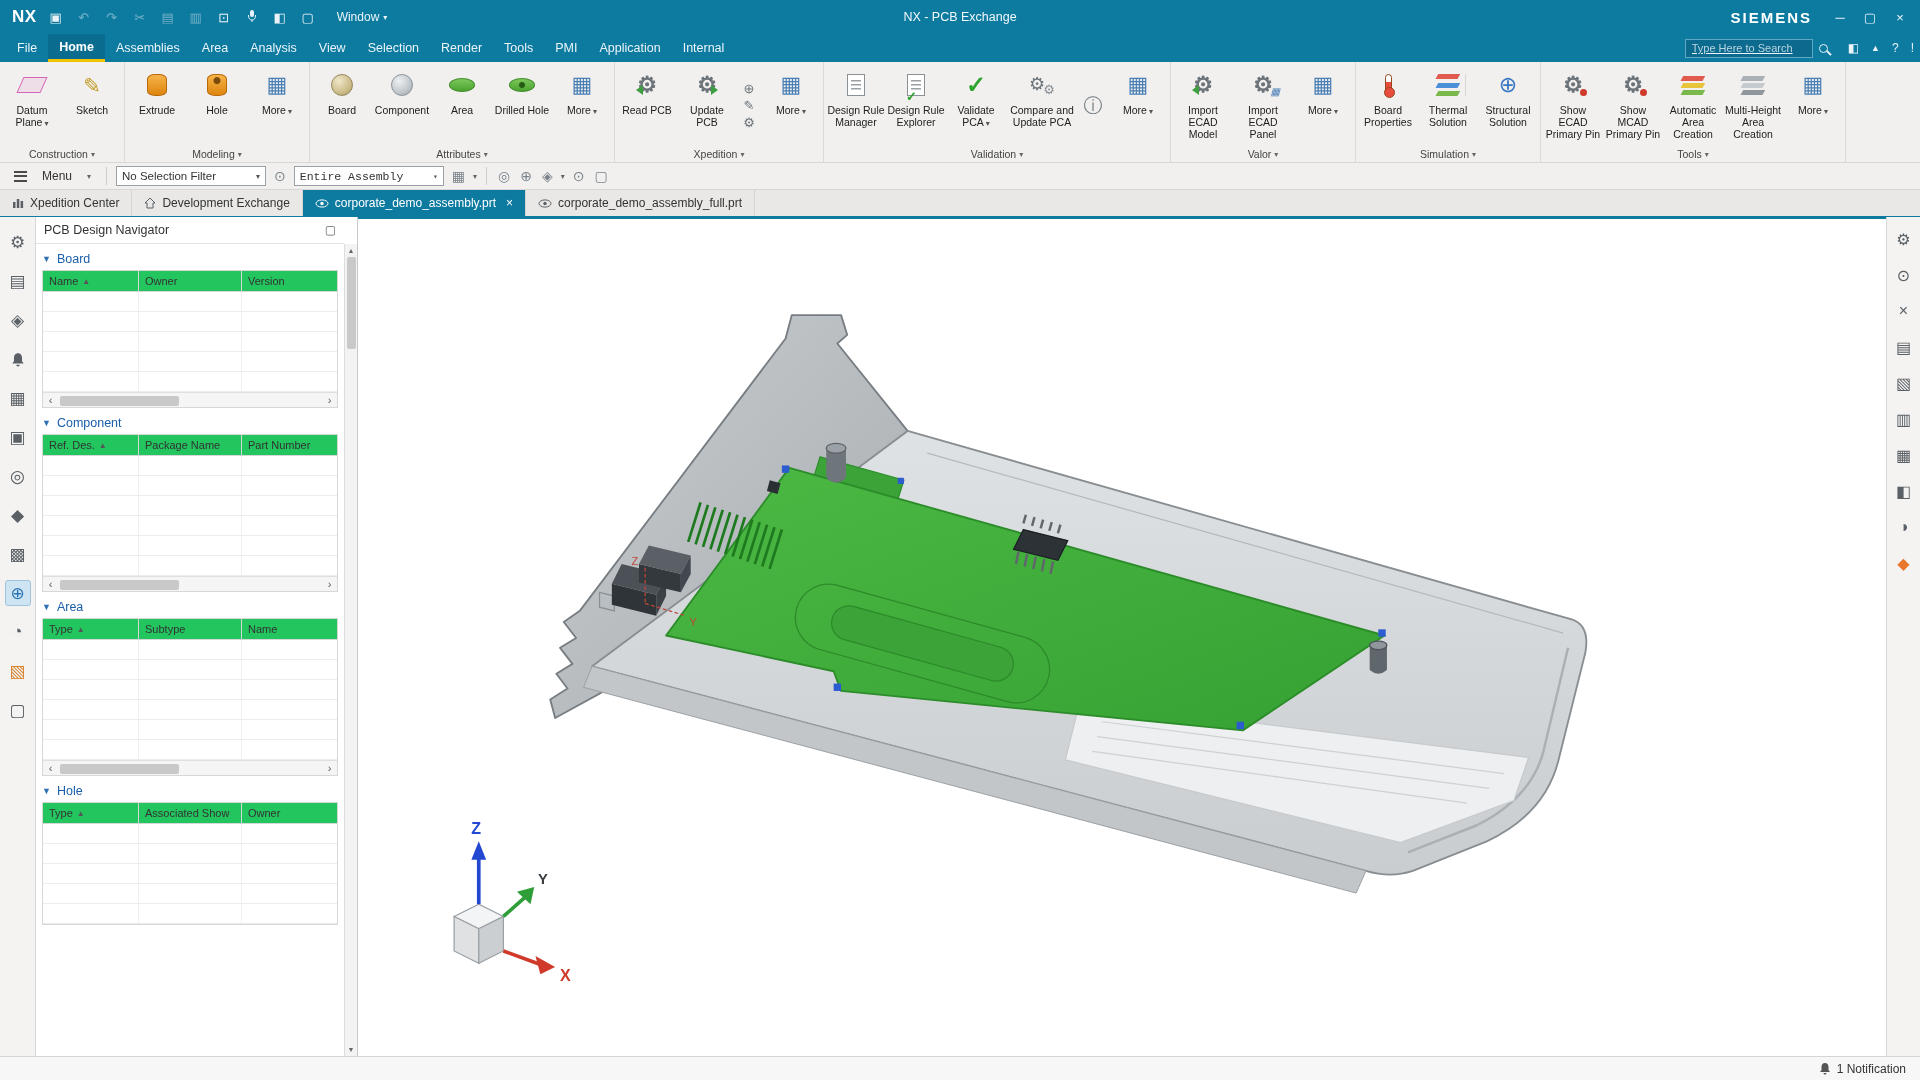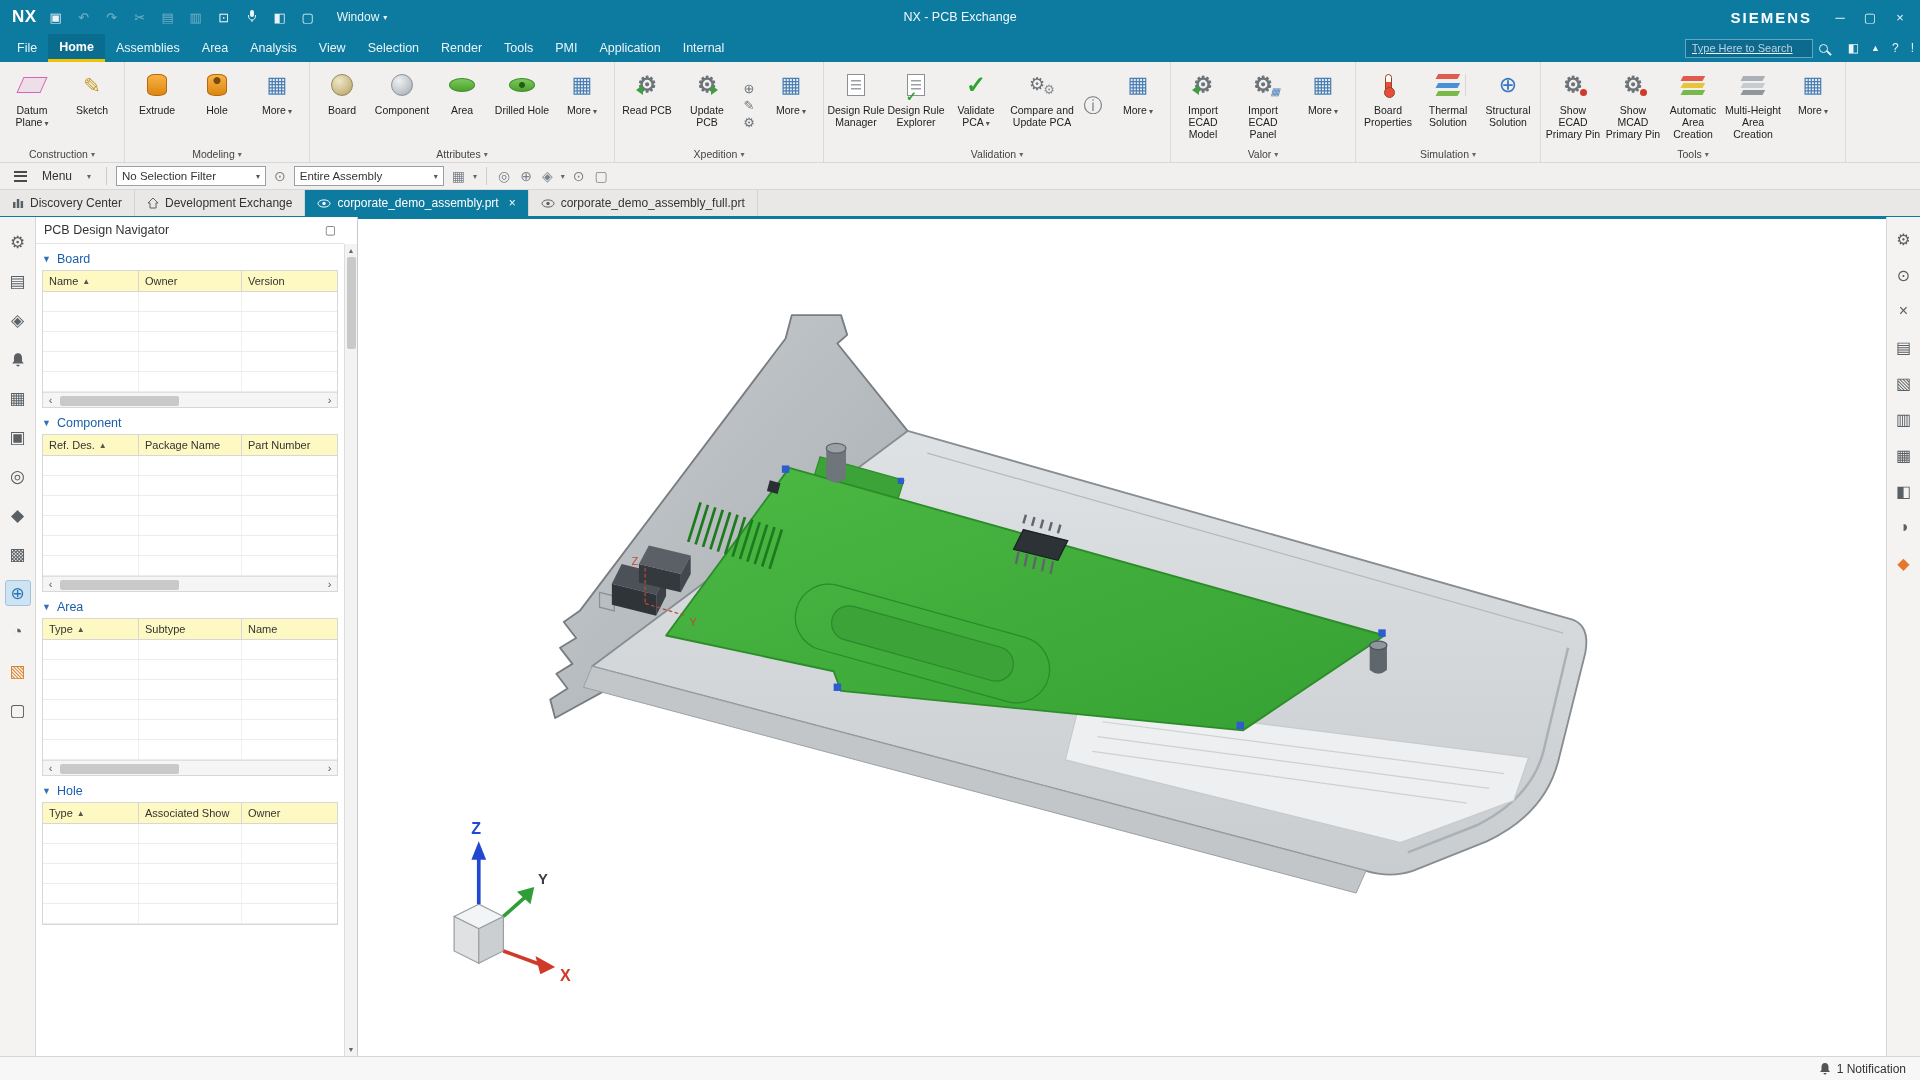--- a/index.html
+++ b/index.html
@@ -110,21 +110,21 @@
   
   #toolbar2 { height:27px; background:#f1f0ef; border-bottom:1px solid #d9d7d5; display:flex;
     align-items:center; gap:6px; padding:0 8px; flex:0 0 auto; font-size:12px; color:#333; }
   .ham { width:13px; height:11px; border-top:2px solid #4a4a4a; border-bottom:2px solid #4a4a4a;
     background:linear-gradient(#4a4a4a,#4a4a4a) center/100% 2px no-repeat; }
   .menu-btn { display:flex; align-items:center; gap:15px; padding:2px 6px; }
   .select { height:20px; background:#fff; border:1px solid #9aa0a4; display:flex; align-items:center;
     padding:0 5px; gap:6px; font-size:11.5px; }
   .select .sel-caret { font-size:8px; color:#555; margin-left:auto; }
   .sel-filter { width:150px; }
-  .sel-scope { width:150px; }
+  .sel-scope { width:150px;font-family:Liberation Mono, monospace; }
   .t2i { font-size:14px; color:#7b838a; padding:0 2px; }
   .t2c { font-size:8px; color:#666; }
   .vsep { width:1px; height:18px; background:#cfcdcb; margin:0 3px; }
 
   
   #tabrow { height:27px; background:#e9e8e6; display:flex; align-items:stretch; flex:0 0 auto;
     font-size:12px; color:#333; border-bottom:1px solid #0d7aa0; }
   .tab { display:flex; align-items:center; gap:6px; padding:0 12px; border-right:1px solid #d6d4d2; cursor:default; }
   .tab.active { background:#0d7aa0; color:#fff; }
   .tclose { margin-left:4px; font-size:12px; }
@@ -142,21 +142,21 @@
   #navigator { width:322px; background:#fff; border-right:1px solid #c9c9c9; position:relative;
     padding-right:13px; overflow:hidden; }
   .nav-title { height:27px; display:flex; align-items:center; padding:0 8px; font-size:12.5px;
     color:#333; border-bottom:1px solid #e4e4e4; }
   .nav-title .float { margin-left:auto; font-size:12px; color:#666; }
   .nav-section { padding:4px 6px 0 6px; }
   .sec-head { display:flex; align-items:center; gap:6px; height:22px; }
   .sec-head .tri { color:#2f6fb2; font-size:9px; }
   .sec-label { color:#1b5faa; font-size:12.5px; }
   .tbl { border:1px solid #d7d7d7; }
-  .thead { display:flex; background:#fef9c3; border-bottom:1px solid #d7d7d7; height:21px; }
+  .thead { display:flex; background:#22c55e; border-bottom:1px solid #d7d7d7; height:21px; }
   .th { display:flex; align-items:center; gap:4px; padding:0 6px; font-size:11px; color:#333;
     border-right:1px solid #d7d7d7; overflow:hidden; white-space:nowrap; }
   .c0 { width:96px; } .c1 { width:103px; } .c2 { width:82px; } .thf { flex:1; border-right:none; }
   .sort { font-size:8px; color:#555; }
   .trow { height:20px; border-bottom:1px solid #ececec; display:flex; }
   .trow i { display:block; width:96px; border-right:1px solid #f0f0f0; }
   .trow i+i { width:103px; }
   .hscroll { height:15px; display:flex; align-items:center; background:#f5f5f5; border-top:1px solid #e0e0e0; }
   .sb { width:15px; text-align:center; font-size:11px; color:#555; line-height:15px; }
   .track { flex:1; height:100%; position:relative; }
@@ -545,21 +545,21 @@
   <span class="t2i">▢</span>
 </div>
 
 <div id="tabrow">
   <div class="tab">
     <svg width="12" height="12" viewBox="0 0 12 12">
         <rect x="1" y="5" width="2.5" height="6" fill="#5a6065"></rect>
         <rect x="4.8" y="2" width="2.5" height="9" fill="#5a6065"></rect>
         <rect x="8.6" y="4" width="2.5" height="7" fill="#5a6065"></rect>
       </svg>
-    <span>Discovery Center</span>
+    <span>Xpedition Center</span>
   </div>
   <div class="tab">
     <svg width="12" height="12" viewBox="0 0 12 12">
         <path d="M6 1 L11 6 H9 V11 H3 V6 H1 Z" fill="none" stroke="#5a6065"></path>
       </svg>
     <span>Development Exchange</span>
   </div>
   <div class="tab active">
     <svg width="14" height="9" viewBox="0 0 14 9">
         <ellipse cx="7" cy="4.5" rx="6" ry="3.6" fill="none" stroke="#fff"></ellipse>

